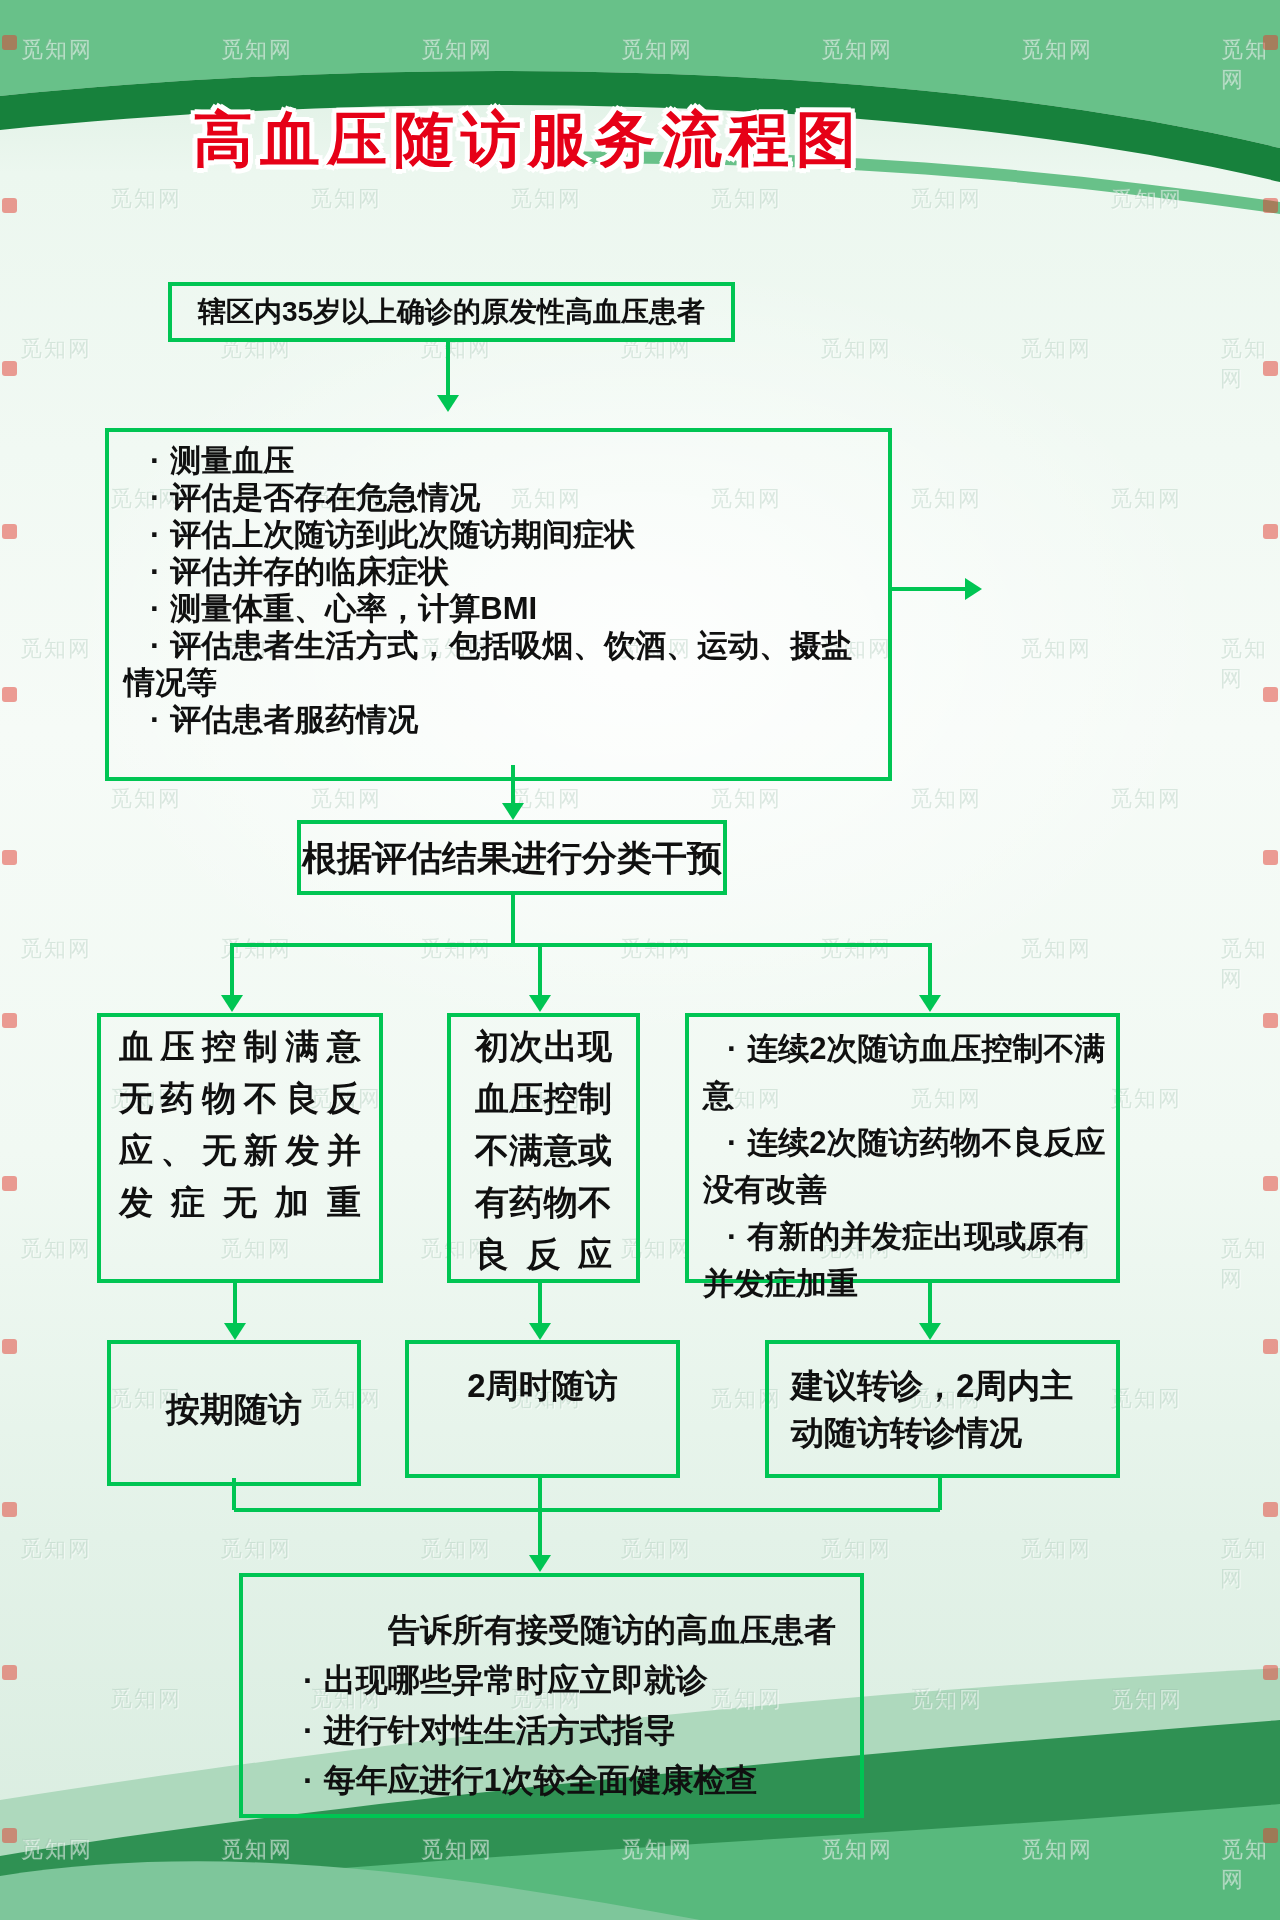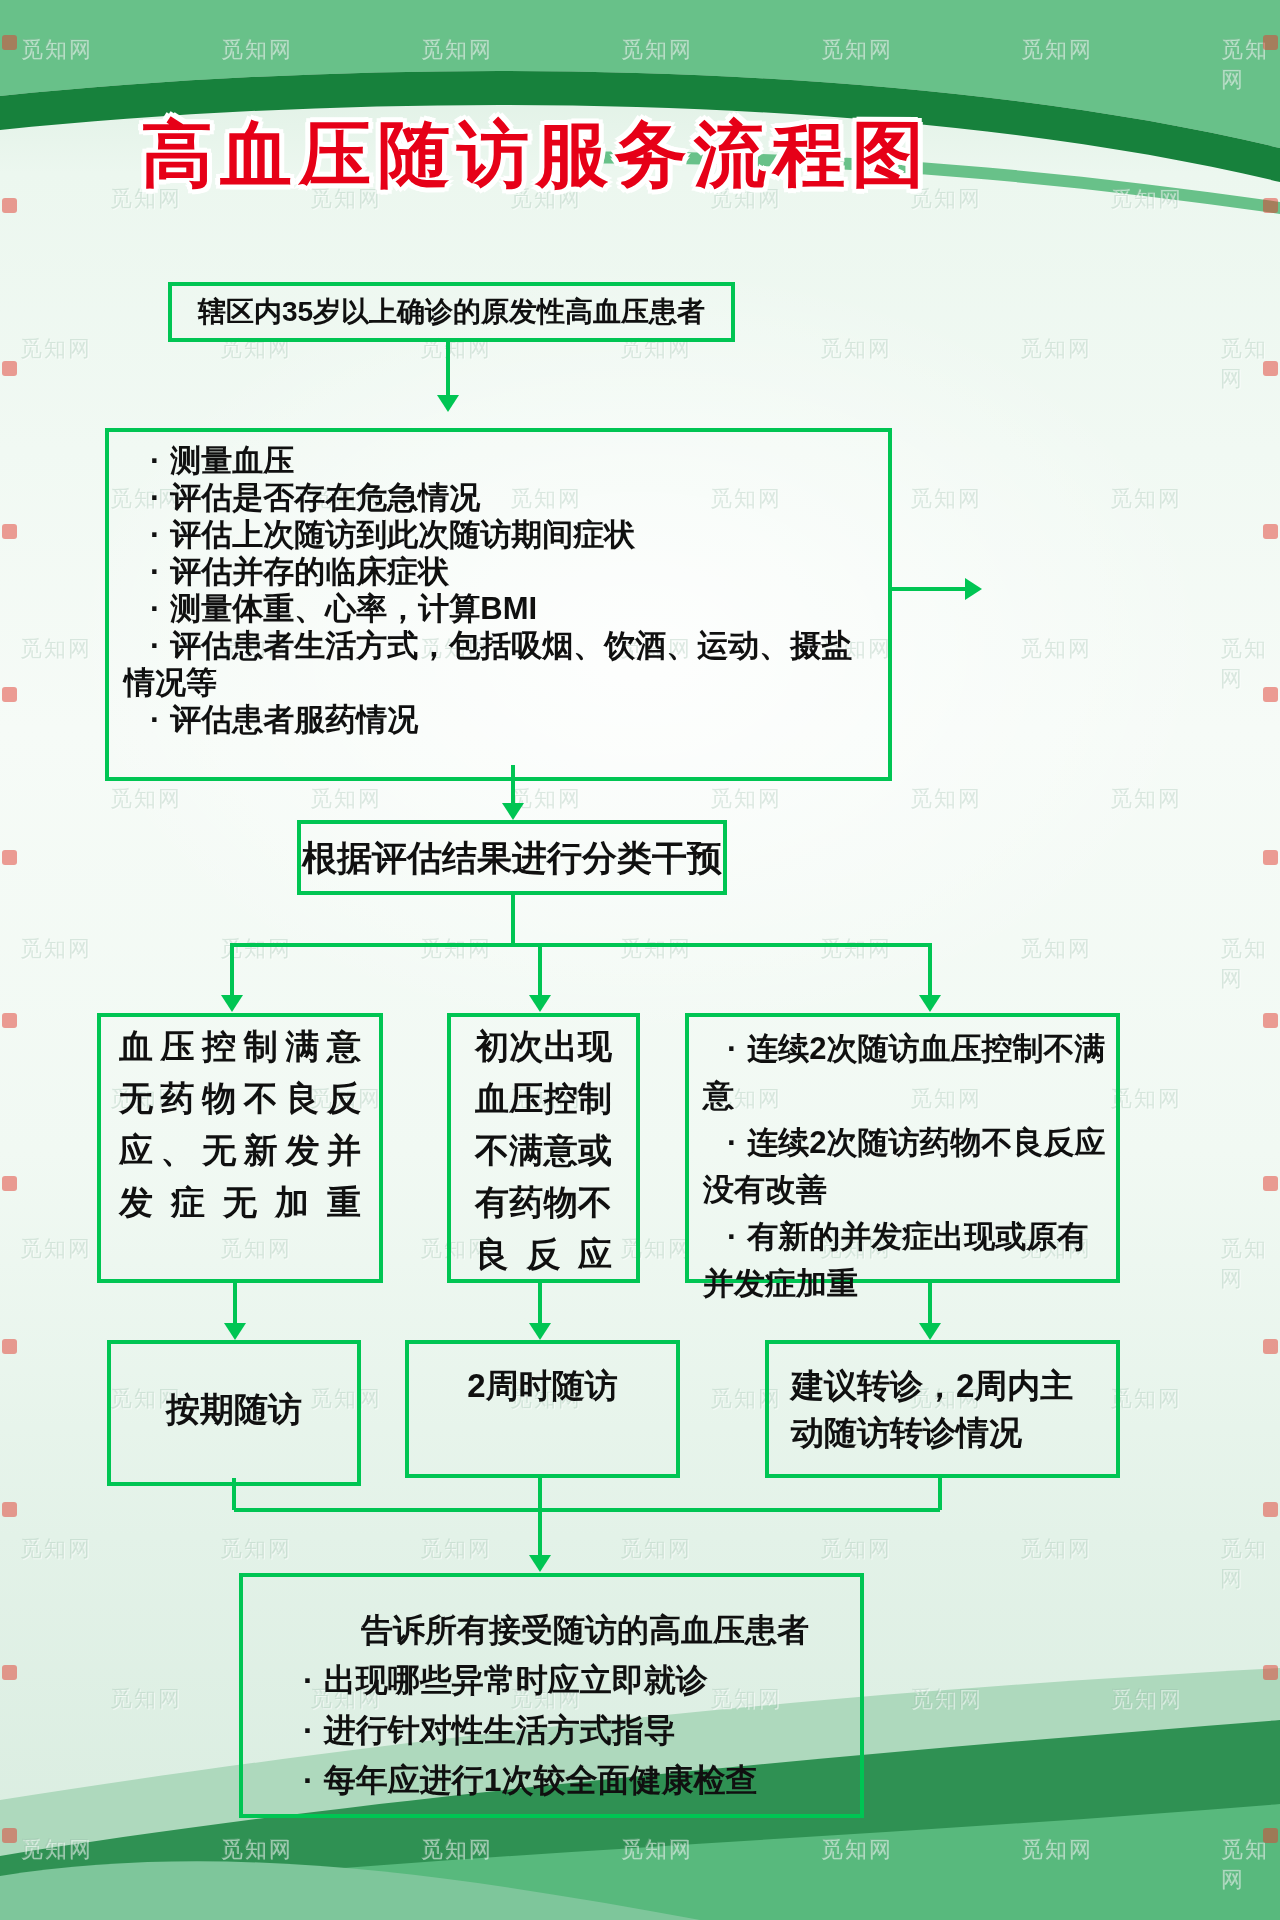--- a/index.html
+++ b/index.html
@@ -18,22 +18,22 @@
   .poster{position:relative;width:1280px;height:1920px;overflow:hidden;
     background:
       radial-gradient(ellipse 900px 600px at 50% 34%, rgba(255,255,255,.85) 0%, rgba(255,255,255,0) 65%),
       linear-gradient(180deg,#d6ecdd 0%,#ecf7ef 9%,#f6fbf7 38%,#f1f9f3 60%,#e3f2e8 80%,#d8ecdf 100%);}
   svg.deco{position:absolute;left:0;display:block;}
   .wm-layer{position:absolute;inset:0;pointer-events:none;}
   .wm{position:absolute;font-size:22px;letter-spacing:2px;color:rgba(150,185,165,.30);
       text-shadow:1px 1px 0 rgba(255,255,255,.55);}
   .wm-logo{position:absolute;width:15px;height:15px;border-radius:3px;
       background:#e23b30;opacity:.5;}
-  .title{position:absolute;left:55px;top:100px;width:930px;margin:16px;text-align:center;
-      font-size:72px;line-height:1.08;font-weight:900;letter-spacing:7px;
+  .title{position:absolute;left:55px;top:100px;width:930px;margin:8px;text-align:center;
+      font-size:60px;line-height:1.08;font-weight:900;letter-spacing:7px;
       color:var(--title-red);
       text-shadow:-4px -4px 0 #fff,4px -4px 0 #fff,-4px 4px 0 #fff,4px 4px 0 #fff,
                   0 -5px 0 #fff,0 5px 0 #fff,-5px 0 0 #fff,5px 0 0 #fff;}
   .node{position:absolute;border:4px solid var(--accent-green);box-sizing:border-box;
       color:var(--text-color);background:transparent;}
   .node-start{left:168px;top:282px;width:567px;height:60px;
       font-size:28px;font-weight:700;line-height:52px;text-align:center;}
   .node-assess{left:105px;top:428px;width:787px;height:353px;padding:10px 20px 0 15px;}
   .node-assess .li{font-size:31px;font-weight:700;line-height:37px;text-indent:26px;}
   .marker{margin-right:10px;}
@@ -48,21 +48,21 @@
       text-align:justify;text-align-last:justify;}
   .node-bright{left:685px;top:1013px;width:435px;height:270px;padding:8px 10px 0 14px;}
   .node-bright .li{font-size:31px;font-weight:700;line-height:47px;text-indent:24px;}
   .node-aleft{left:107px;top:1340px;width:254px;height:146px;
       font-size:34px;font-weight:700;line-height:130px;text-align:center;}
   .node-amid{left:405px;top:1340px;width:275px;height:138px;padding-top:18px;
       font-size:33px;font-weight:700;line-height:47px;text-align:center;}
   .node-aright{left:765px;top:1340px;width:355px;height:138px;padding:18px 0 0 22px;
       font-size:33px;font-weight:700;line-height:47px;text-align:left;}
   .node-tell{left:239px;top:1573px;width:625px;height:245px;padding:28px 0 0 60px;}
-  .node-tell .head{font-size:32px;font-weight:700;line-height:50px;margin-left:58px;}
+  .node-tell .head{font-size:32px;font-weight:700;line-height:50px;margin-left:85px;}
   .node-tell .li{font-size:32px;font-weight:700;line-height:50px;}
   svg.connectors{position:absolute;left:0;top:0;pointer-events:none;}
 </style>
 </head>
 <body>
 
 <div class="poster">
 
   <svg class="deco" style="top:0" width="1280" height="260" viewBox="0 0 1280 260">
     <path fill="var(--swoosh-medium)" d="M0,0 H1280 V148 C930,64 430,52 0,96 Z"></path>

